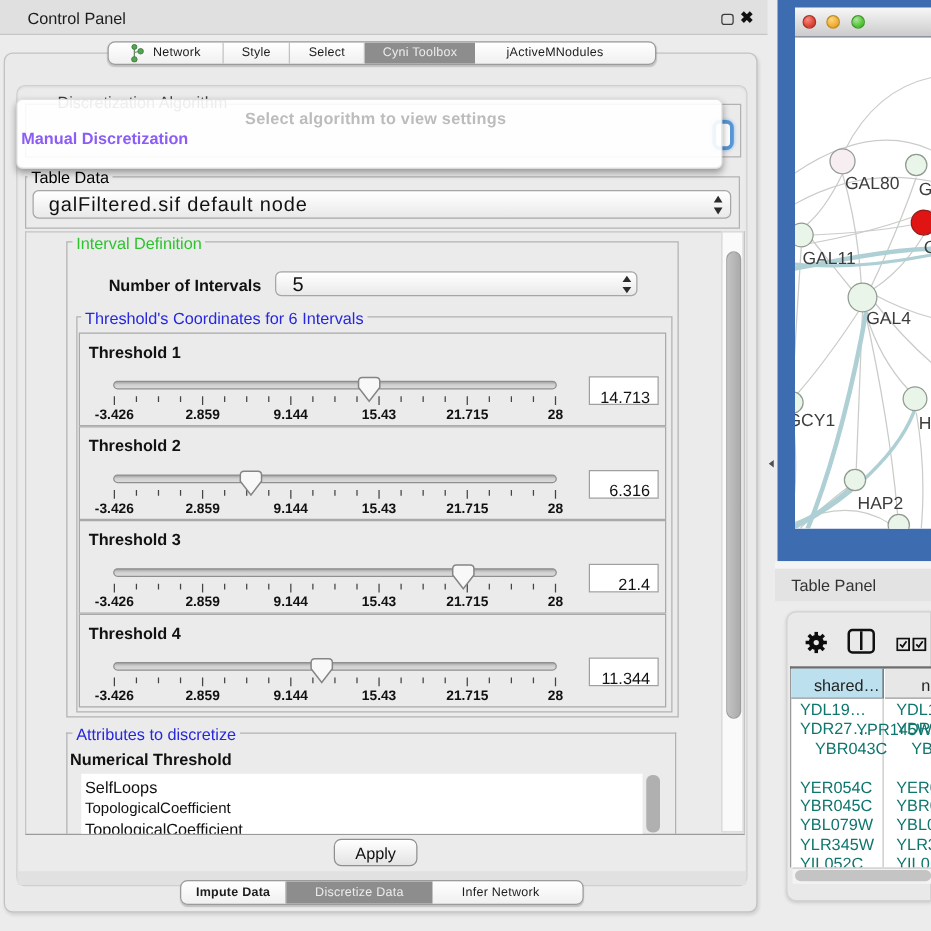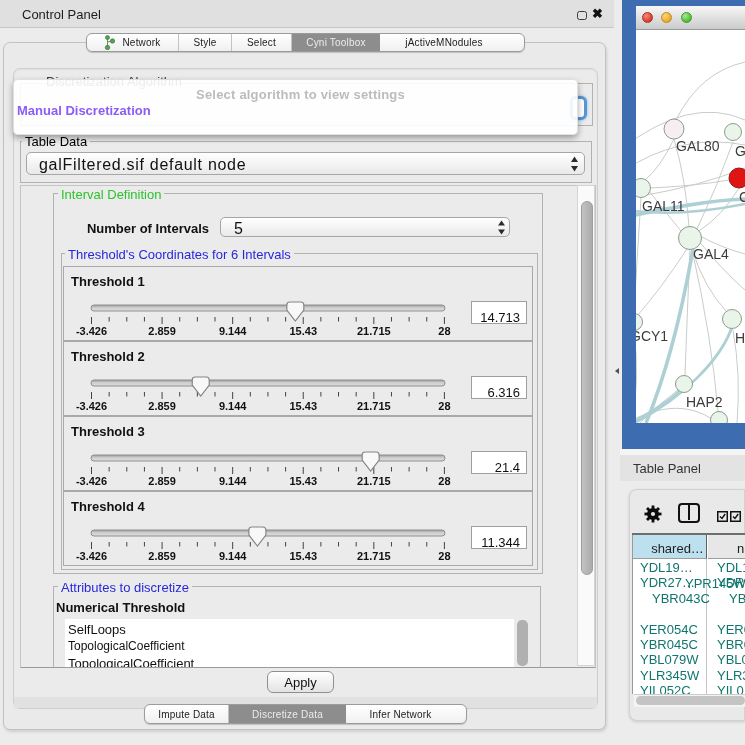--- a/index.html
+++ b/index.html
@@ -283,21 +283,21 @@
   <div style="position:absolute; left:3px; top:37px; font-size:13px; color:#111;">TopologicalCoefficient</div>
 </div>
 <div class="abs" style="left:517px; top:620px; width:11px; height:46px; background:#b0b0b0; border-radius:5px;"></div>
 
 <div class="abs" id="vscroll"></div>
 <div class="abs" id="vthumb"></div>
 <div class="abs" id="apply">Apply</div>
 <div class="abs" style="left:14px; top:697px; width:583px; height:11px; background:#e1e1e1;"></div>
 
 <div class="abs tabbar" id="bottabs">
-  <div class="seg" style="width:84px;">Impute Data</div>
+  <div class="seg" style="width:84px;font-weight:bold;">Impute Data</div>
   <div class="seg sel" style="width:117px;">Discretize Data</div>
   <div class="seg" style="width:109px;">Infer Network</div>
 </div>
 
 <div class="abs" id="popup">
   <div class="hint">Select algorithm to view settings</div>
   <div class="it1">Manual Discretization</div>
 </div>
 
 <div class="abs" style="left:615px; top:368px; width:0; height:0; border-right:4px solid #4f4f4f; border-top:3.5px solid transparent; border-bottom:3.5px solid transparent;"></div>

